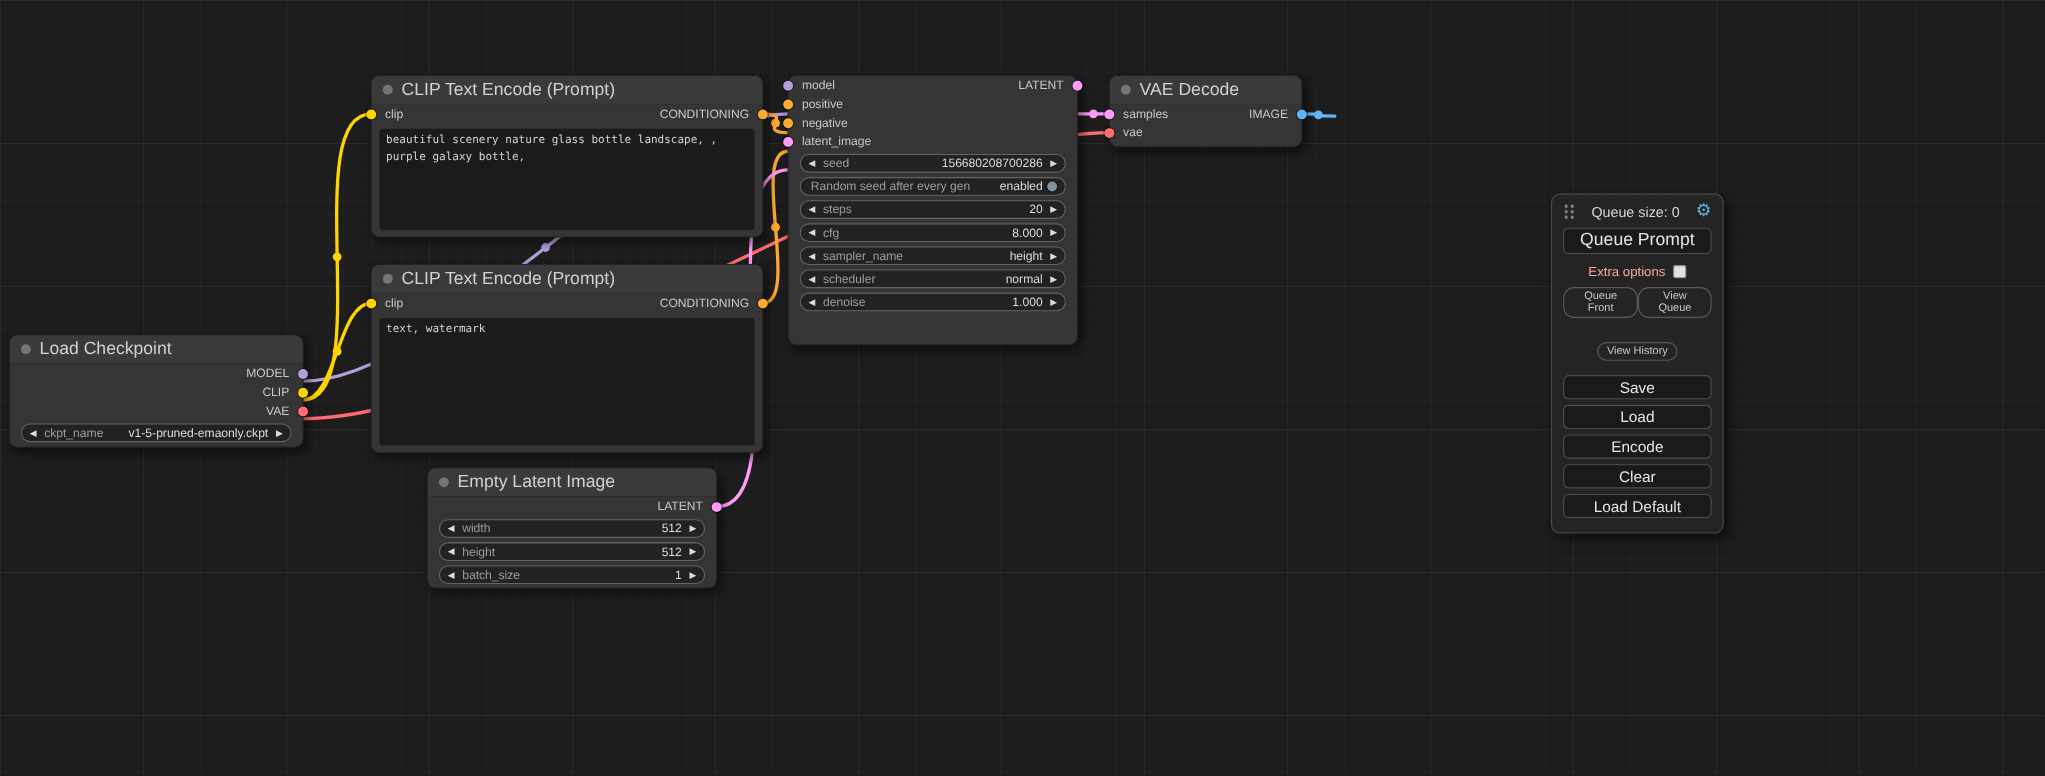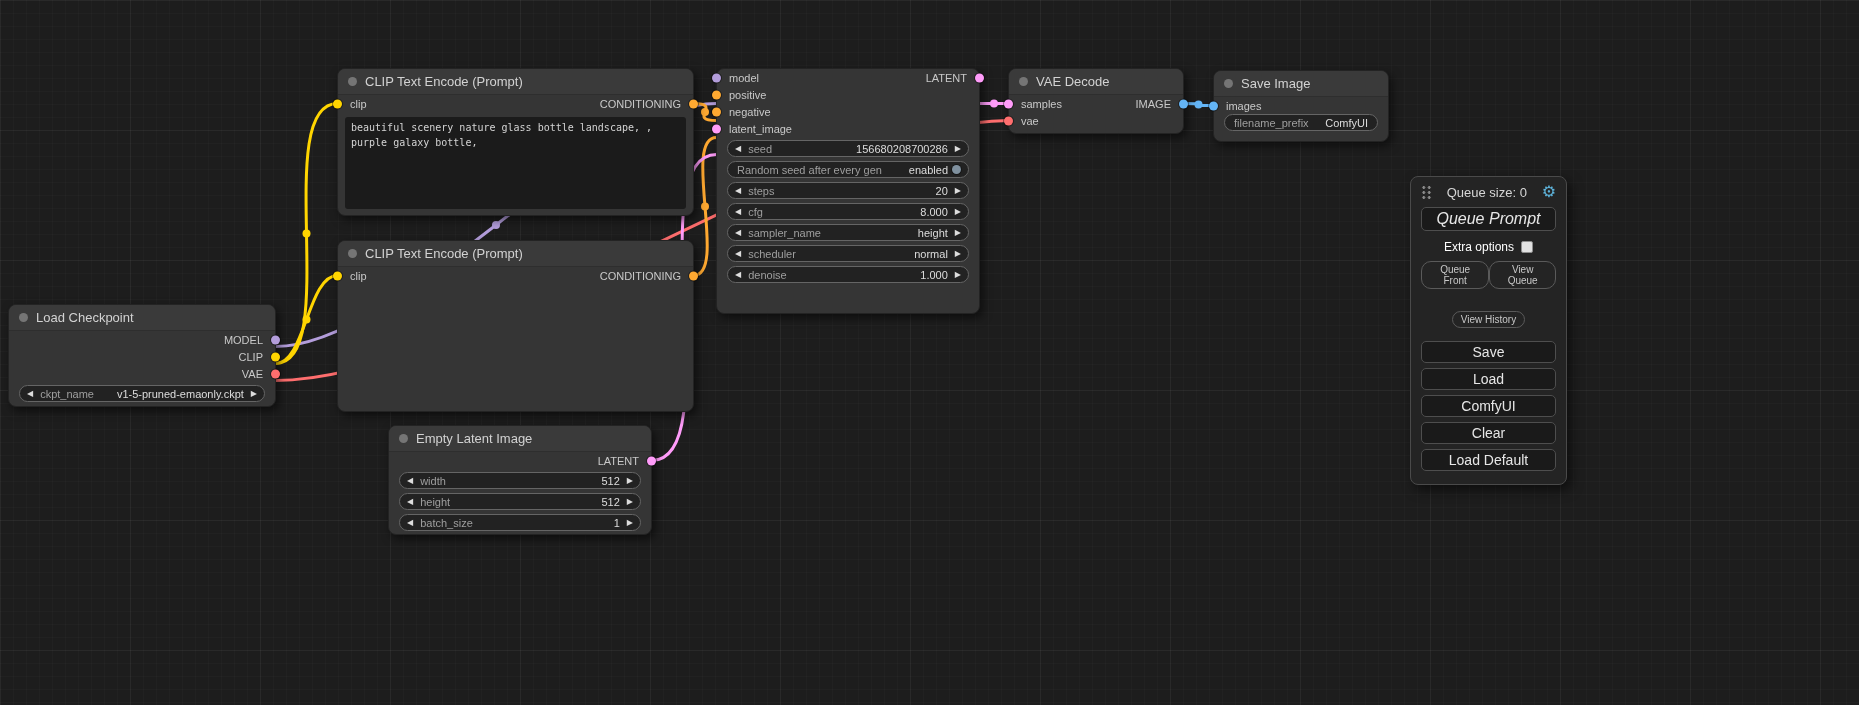--- a/index.html
+++ b/index.html
@@ -30,21 +30,21 @@
     color:#c9c9c9;
   }
   .node-title {
     height:26px; display:flex; align-items:center; gap:8px;
     padding:0 10px;
     background:#3a3a3a;
     border-radius:7px 7px 0 0;
     border-bottom:1px solid #2e2e2e;
   }
   .title-dot { width:9px; height:9px; border-radius:50%; background:#757575; flex:0 0 auto; }
-  .title-text { font-size:13px; color:#d2d2d2; white-space:nowrap; }
+  .title-text { font-size:16px; color:#d2d2d2; white-space:nowrap; }
   .node-body { position:relative; }
 
   .port-row {
     position:relative; height:17px;
     display:flex; align-items:center;
     padding:0 12px; font-size:11px; color:#c9c9c9; white-space:nowrap;
   }
   .port-row.out { justify-content:flex-end; }
   .out-abs { margin-left:auto; }
   .dot {
@@ -96,23 +96,23 @@
     background-image:radial-gradient(circle, #8a8a8a 1.2px, transparent 1.7px);
     background-size:5.5px 5px;
   }
   .gear { font-size:16px; line-height:1; cursor:pointer; }
   button { font-family:"Liberation Sans", sans-serif; cursor:pointer; }
   .big {
     display:block; width:100%; height:22px; margin-top:5px;
     background:#1a1a1a; border:1px solid #4e4e4e; border-radius:5px;
     color:#e6e6e6; font-size:14px;
   }
-  .big.primary { height:24px; font-size:16px; margin-top:4px;font-style:italic; }
+  .big.primary { height:24px; font-size:16px; margin-top:4px; }
   .big.gap { margin-top:13px; }
-  .extra-row { display:flex; align-items:center; justify-content:center; gap:7px; margin-top:9px; font-size:12px; color:#ffffff; }
+  .extra-row { display:flex; align-items:center; justify-content:center; gap:7px; margin-top:9px; font-size:12px; color:#fca5a5; }
   .checkbox { width:12px; height:12px; background:#e2e2e2; border:1px solid #8d8d8d; border-radius:2px; cursor:pointer; }
   .pill-row { display:flex; justify-content:space-between; margin-top:7px; }
   .pill-row.center { justify-content:center; margin-top:22px; }
   .pill {
     background:transparent; border:1px solid #5a5a5a; border-radius:10px;
     color:#c8c8c8; font-size:10px; padding:2px 8px;
   }
 </style>
 </head>
 <body>
@@ -187,20 +187,21 @@
       <span class="title-dot"></span>
       <span class="title-text">CLIP Text Encode (Prompt)</span>
     </div>
     <div class="node-body">
       <div class="port-row">
         <span class="dot dot-in" id="dot-ce2-clip" style="background-color: rgb(255, 213, 0);"></span>
         <span>clip</span>
         <span class="out-abs">CONDITIONING</span>
         <span class="dot dot-out" id="dot-ce2-cond" style="background-color: rgb(255, 169, 49);"></span>
       </div>
+      <div class="prompt-box" style="height:116px">text, watermark</div>
     </div>
   </div>
 
   <div class="node" style="left:388px;top:425px;width:264px;height:110px">
     <div class="node-title">
       <span class="title-dot"></span>
       <span class="title-text">Empty Latent Image</span>
     </div>
     <div class="node-body">
       <div class="port-row out">
@@ -304,36 +305,20 @@
         <span class="out-abs">IMAGE</span>
         <span class="dot dot-out" id="dot-vd-image" style="background-color: rgb(100, 181, 246);"></span>
       </div>
       <div class="port-row">
         <span class="dot dot-in" id="dot-vd-vae" style="background-color: rgb(255, 110, 110);"></span>
         <span>vae</span>
       </div>
     </div>
   </div>
 
-  <div class="node" style="left:1213px;top:70px;width:176px;height:72px">
-    <div class="node-title">
-      <span class="title-dot"></span>
-      <span class="title-text">Save Image</span>
-    </div>
-    <div class="node-body">
-      <div class="port-row">
-        <span class="dot dot-in" id="dot-si-images" style="background-color: rgb(100, 181, 246);"></span>
-        <span>images</span>
-      </div>
-      <div class="widget no-arrows">
-        <span class="wlabel">filename_prefix</span>
-        <span class="wvalue">ComfyUI</span>
-      </div>
-    </div>
-  </div>
 
   <div id="menu">
     <div class="menu-header">
       <span class="drag-dots"></span>
       <span>Queue size: 0</span>
       <span class="gear" style="color: rgb(93, 178, 217);">⚙</span>
     </div>
     <button class="big primary">Queue Prompt</button>
     <div class="extra-row">
       <span>Extra options</span>
@@ -341,17 +326,17 @@
     </div>
     <div class="pill-row">
       <button class="pill">Queue Front</button>
       <button class="pill">View Queue</button>
     </div>
     <div class="pill-row center">
       <button class="pill">View History</button>
     </div>
     <button class="big gap">Save</button>
     <button class="big">Load</button>
-    <button class="big">ComfyUI</button>
+    <button class="big">Encode</button>
     <button class="big">Clear</button>
     <button class="big">Load Default</button>
   </div>
 </div>
 
 </body></html>

